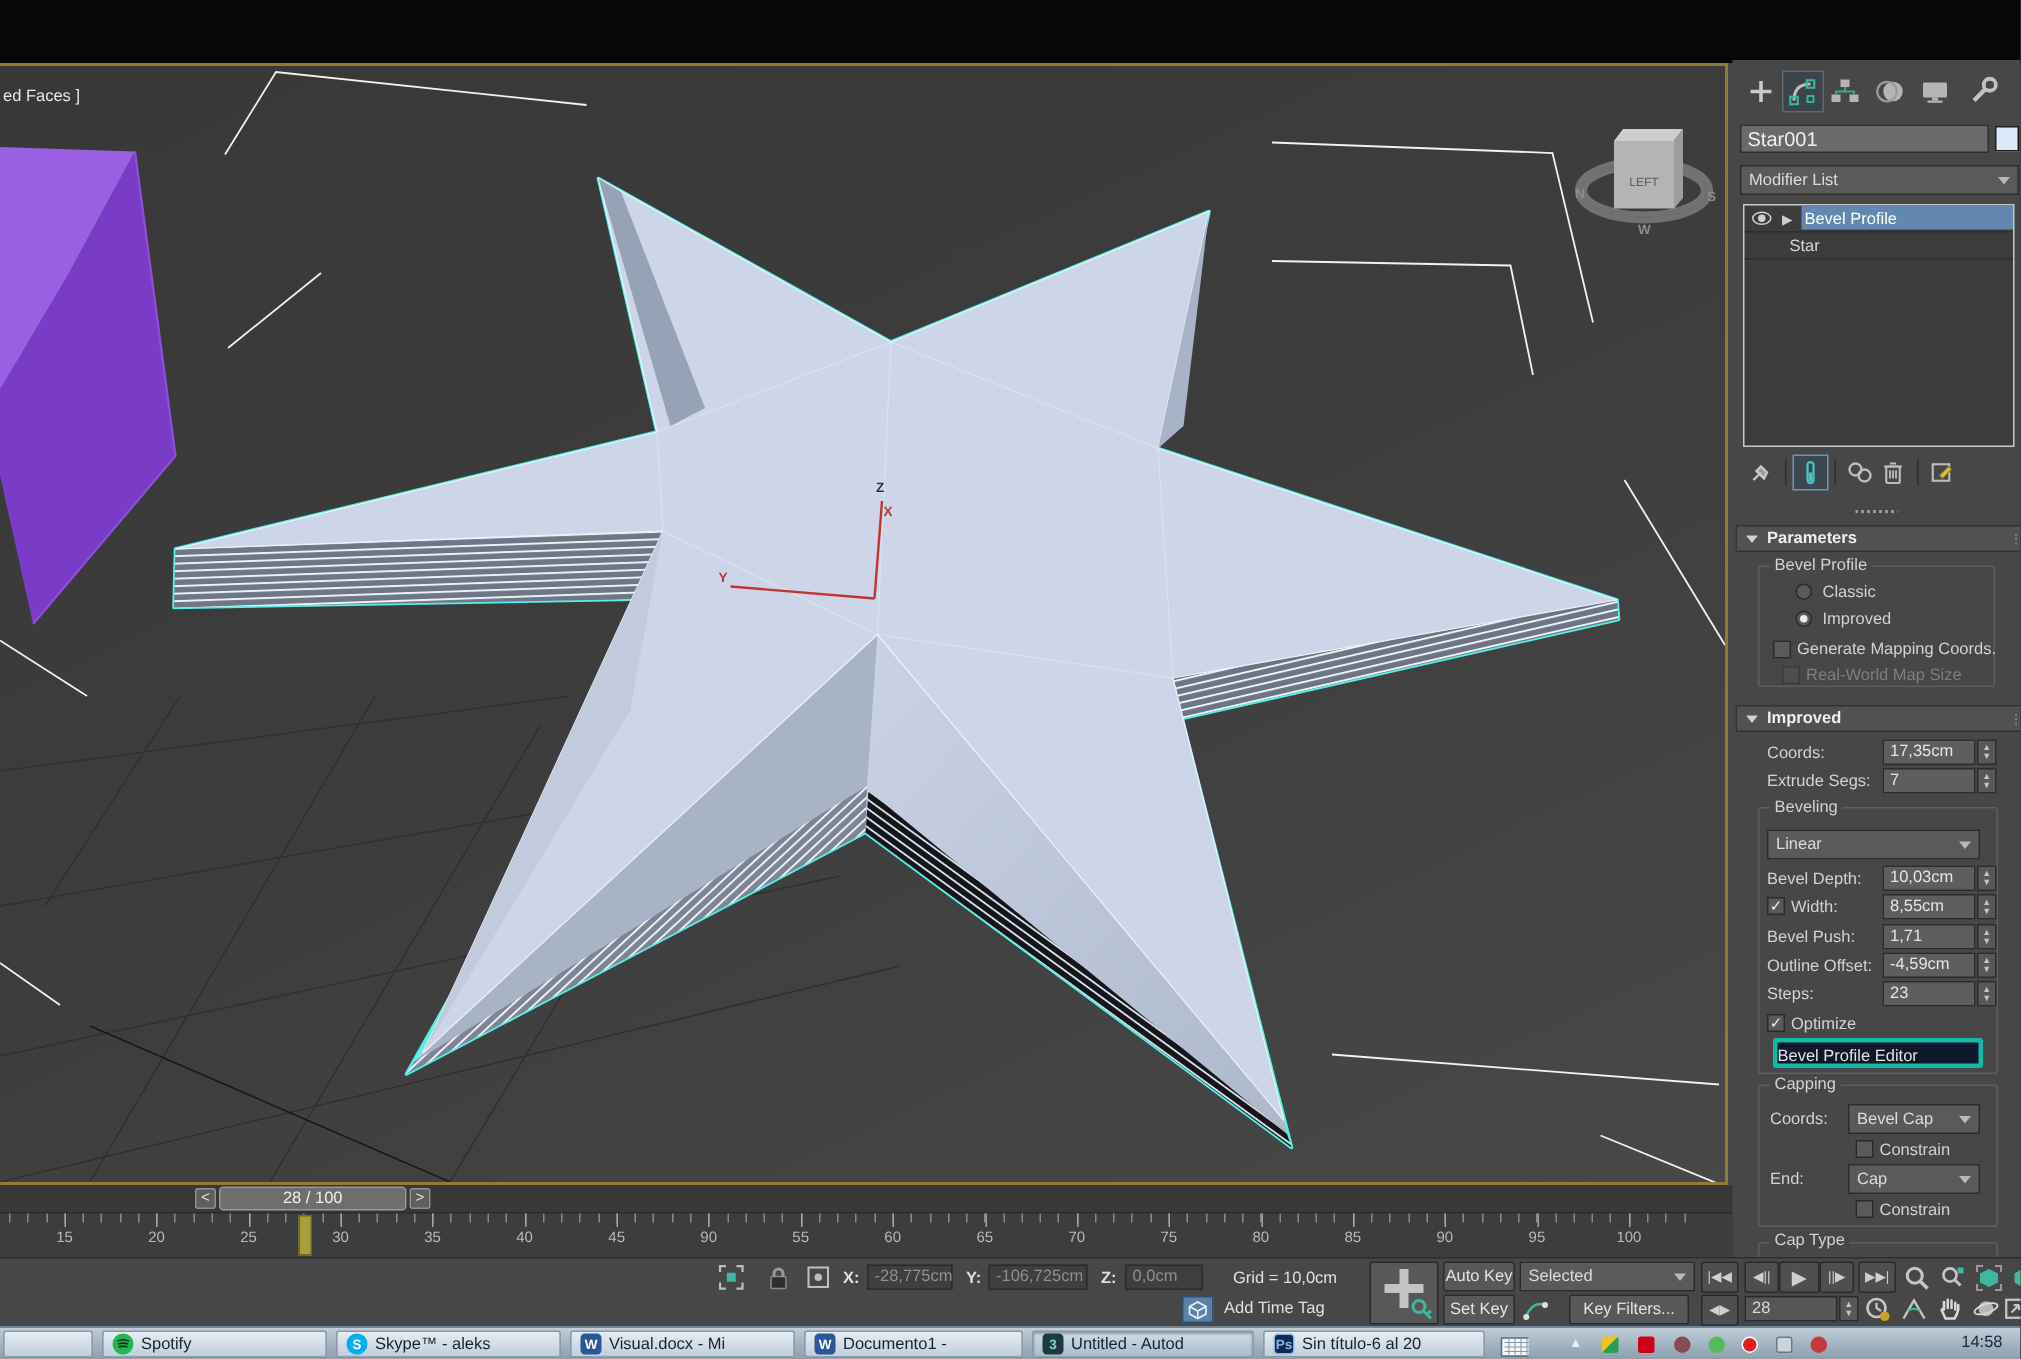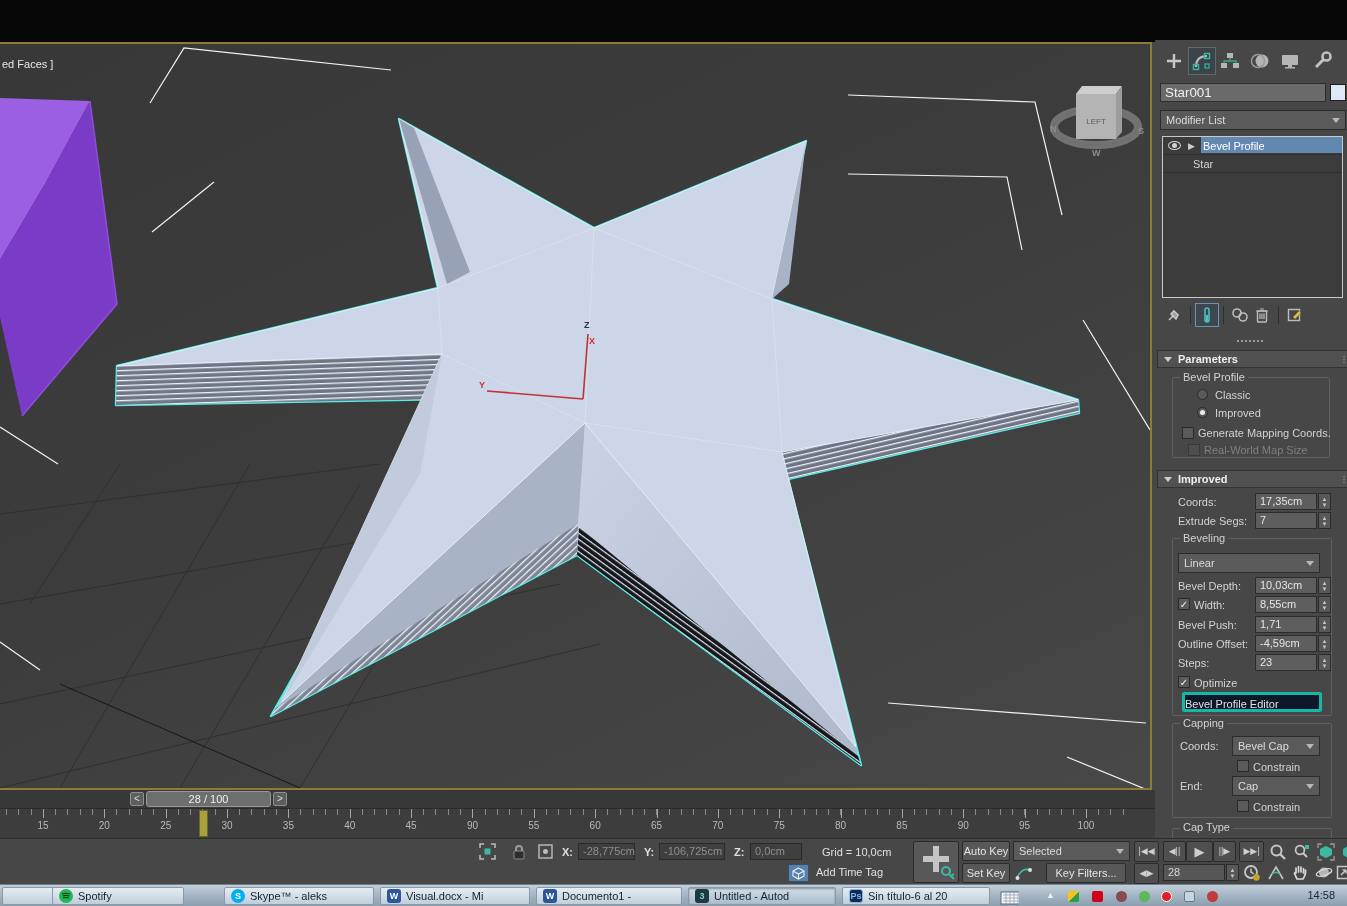--- a/index.html
+++ b/index.html
@@ -663,21 +663,21 @@
     <div class="sbicon" style="left:1334px; top:24px">
       <svg width="15" height="15">
           <rect x="1.5" y="1.5" width="12" height="12" fill="none" stroke="#c6c6c6" stroke-width="1.5"></rect>
           <path d="M5,10 L10,5 M10,5 H6.5 M10,5 V8.5" stroke="#c6c6c6" stroke-width="1.5" fill="none"></path>
         </svg>
     </div>
   </div>
 
   <div id="taskbar">
     <div class="task" style="left:2px; width:60px"></div>
-    <div class="task" style="left:52px; width:132px">
+    <div class="task" style="left:68px; width:150px">
       <span class="ticon" style="background:#1db954; border-radius:50%">
         <svg width="10" height="8">
             <path d="M1,2 Q5,0.5 9,2 M1.5,4 Q5,2.8 8.5,4 M2,6 Q5,5 8,6" stroke="#17341f" stroke-width="1.2" fill="none"></path>
           </svg>
       </span>
       <span>Spotify</span>
     </div>
     <div class="task" style="left:224px; width:150px">
       <span class="ticon" style="background:#00aff0; border-radius:50%">S</span>
       <span>Skype™ - aleks</span>

